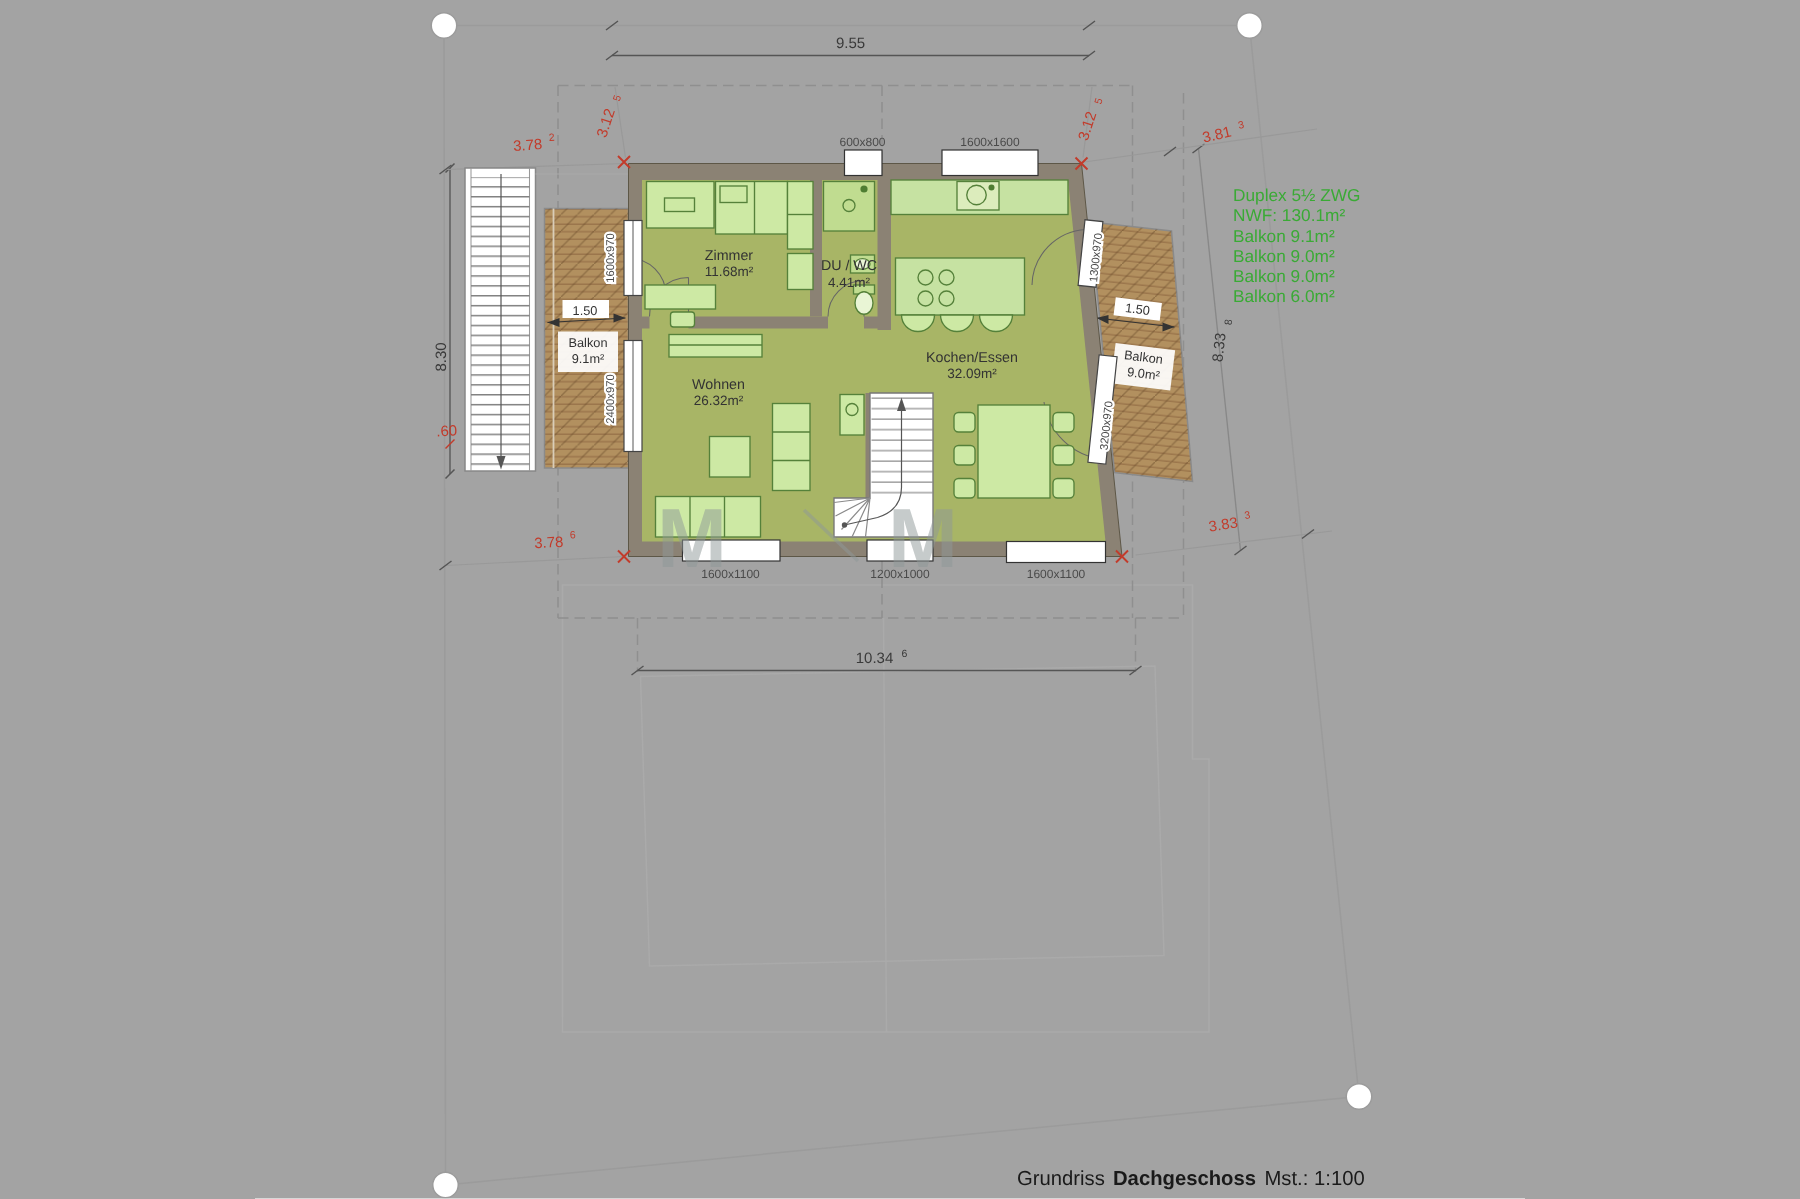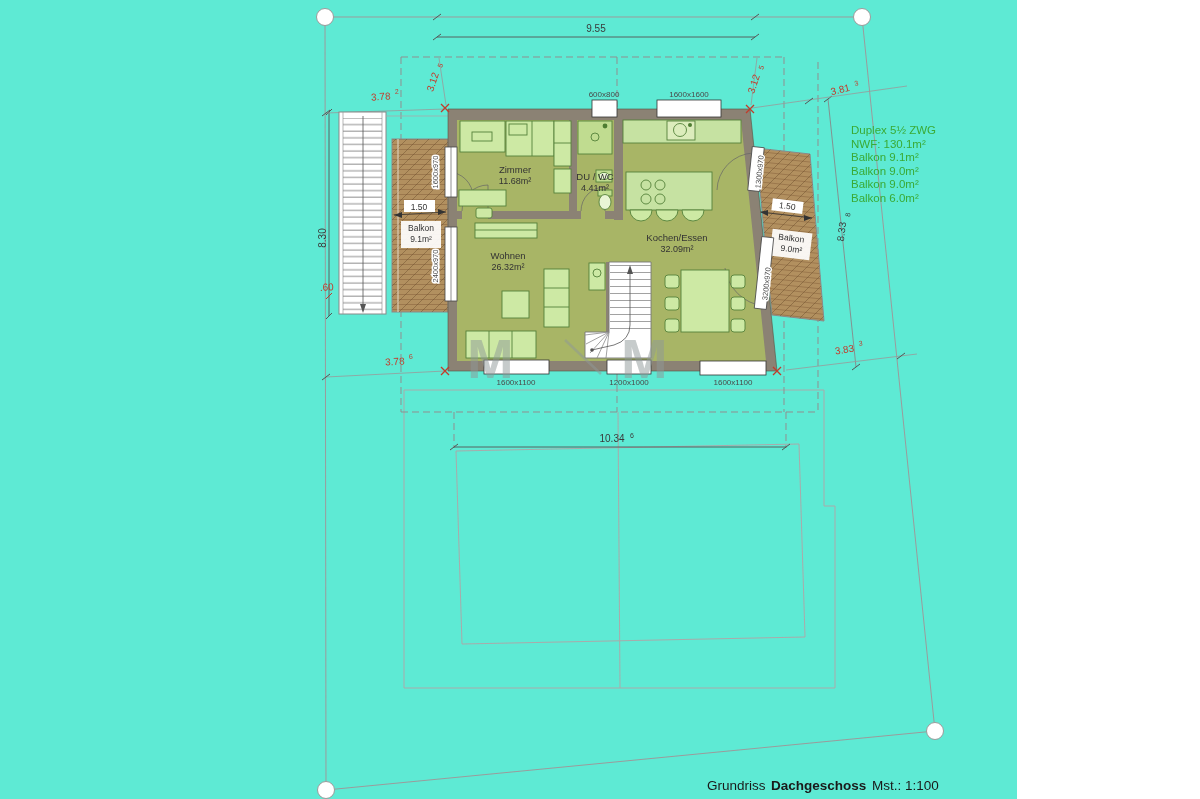--- a/index.html
+++ b/index.html
@@ -1,17 +1,17 @@
 <!DOCTYPE html>
 <html><head>
 <meta charset="utf-8">
 <style>
   html,body{margin:0;padding:0;background:#fff;}
-  .canvas{position:relative;width:988px;height:799px;background:#5eead4;overflow:hidden;
-          font-family:"Liberation Sans",sans-serif;padding-left:29px;}
+  .canvas{position:relative;width:1200px;height:799px;background:#a3a3a3;overflow:hidden;
+          font-family:"Liberation Sans",sans-serif;}
   svg{display:block;}
   text{font-family:"Liberation Sans",sans-serif;}
   .dim{font-size:10px;fill:#3a3a3a;}
   .dimsup{font-size:7px;fill:#3a3a3a;}
   .red{font-size:10px;fill:#c23b2b;}
   .redsup{font-size:7px;fill:#c23b2b;}
   .win{font-size:8px;fill:#4a4a4a;}
   .winrot{font-size:7.5px;fill:#4a4a4a;paint-order:stroke;stroke:#ffffff;stroke-width:3px;}
   .room{font-size:9.5px;fill:#333;}
   .area{font-size:9px;fill:#333;}

